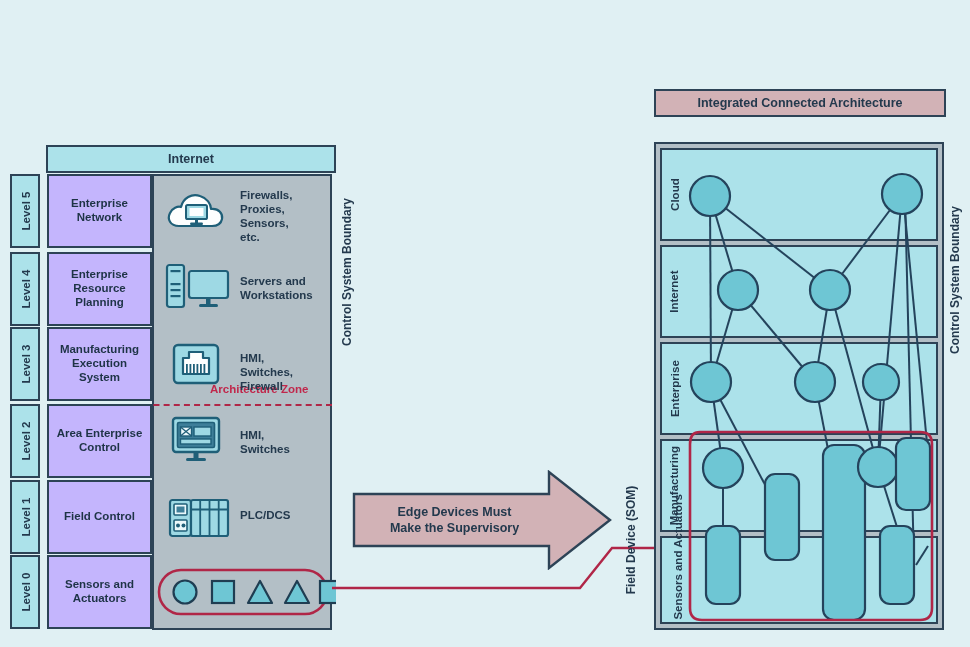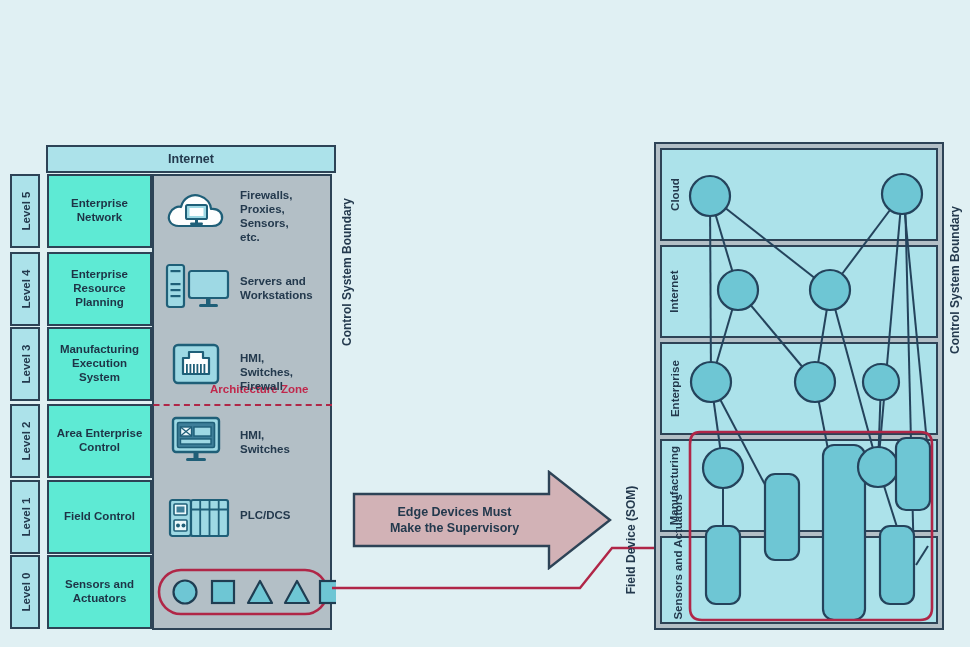--- a/index.html
+++ b/index.html
@@ -53,21 +53,21 @@
     position:absolute;left:0;width:30px;
     background:#ace2ea;border:2px solid #2d4356;box-sizing:border-box;
     display:flex;align-items:center;justify-content:center;
   }
   .level-tag span{
     transform:rotate(-90deg);white-space:nowrap;
     font-size:11.5px;font-weight:bold;color:#23394d;
   }
   .level-name{
     position:absolute;left:37px;width:105px;
-    background:#5eead4;border:2px solid #2d4356;box-sizing:border-box;
+    background:#c4b5fd;border:2px solid #2d4356;box-sizing:border-box;
     display:flex;align-items:center;justify-content:center;text-align:center;
     font-size:11.5px;font-weight:bold;color:#1e3346;line-height:1.2;
     padding:0 3px;
   }
   .tech-text{
     position:absolute;left:230px;
     font-size:11.5px;font-weight:bold;color:#23394d;line-height:1.22;
   }
   .icon-slot{position:absolute;left:155px;}
 
@@ -134,20 +134,21 @@
     font-size:11.5px;font-weight:bold;color:#23394d;line-height:1.15;
   }
   .net-svg{position:absolute;left:0;top:0;width:290px;height:488px;}
 </style>
 </head>
 <body>
 
 <div class="stage">
 
 
+  <div class="abs pill" id="right-header">Integrated Connected Architecture</div>
 
   <div class="abs" id="internet-bar">Internet</div>
 
   <div class="abs" id="left-panel">
 
     <div class="gray-col"></div>
 
     <div class="level-row" style="top:0;">
       <div class="level-tag" style="top:0;height:74px;">
         <span>Level 5</span>

